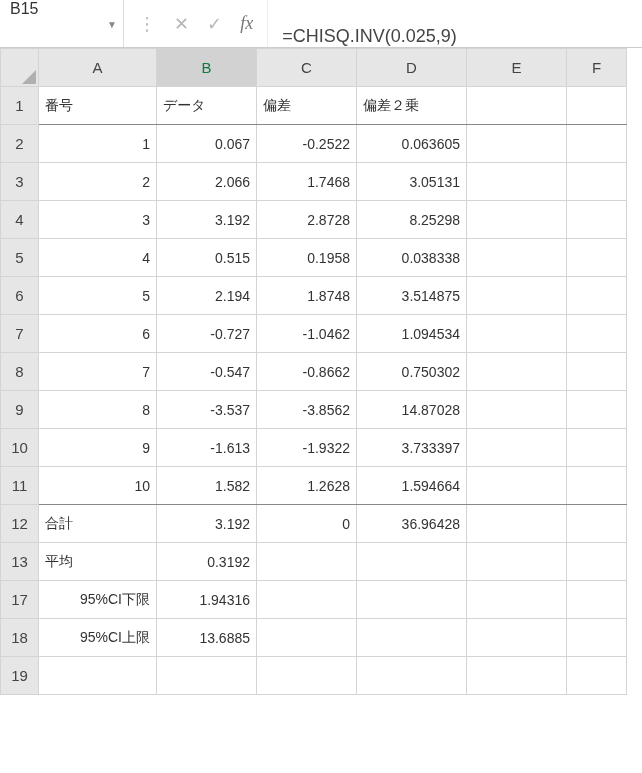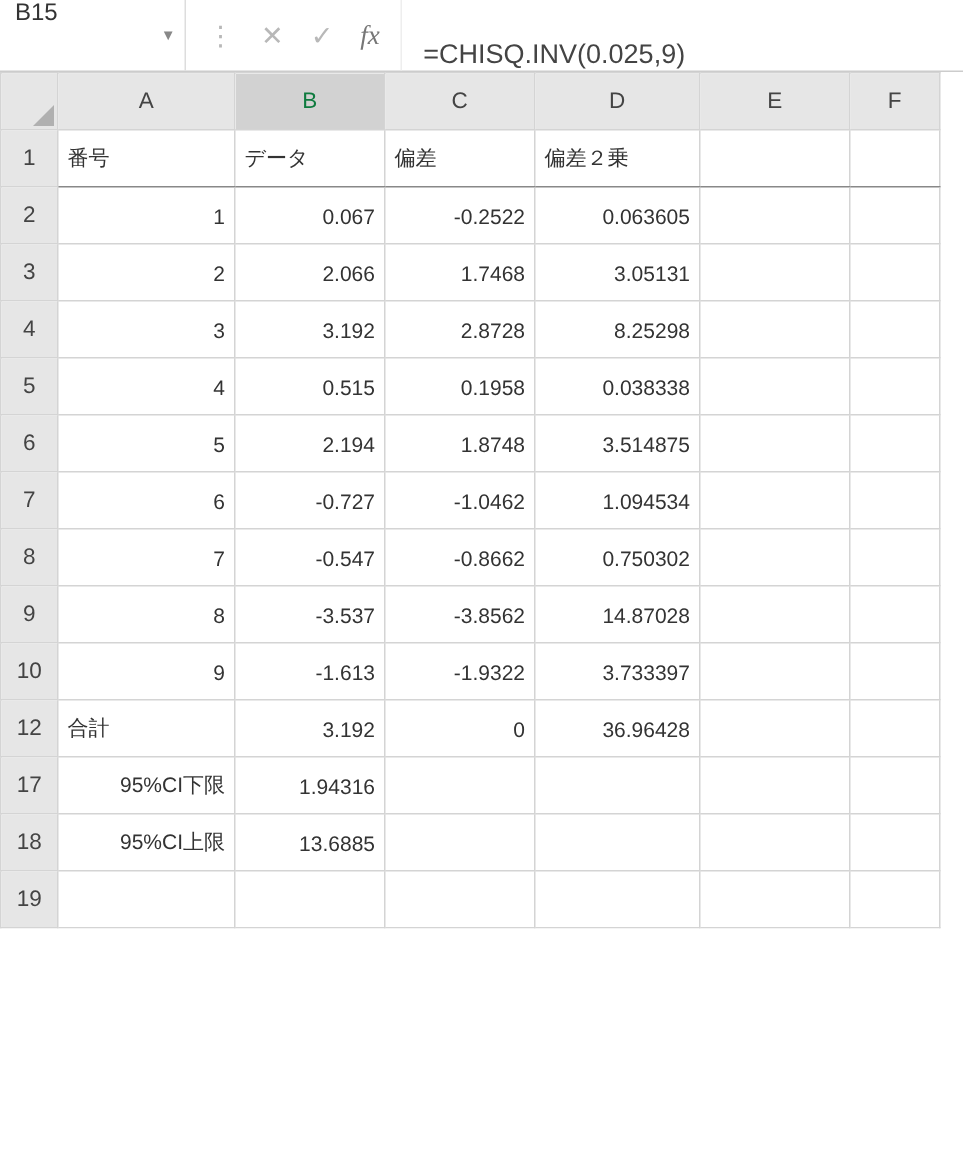--- a/index.html
+++ b/index.html
@@ -237,30 +237,48 @@
       </tr>
       <tr>
         <th class="rowhdr">10</th>
         <td class="col-A num">9</td>
         <td class="col-B num">-1.613</td>
         <td class="col-C num">-1.9322</td>
         <td class="col-D num">3.733397</td>
         <td class="col-E"></td>
         <td class="col-F"></td>
       </tr>
+      <tr class="last-data">
+        <th class="rowhdr">11</th>
+        <td class="col-A num">10</td>
+        <td class="col-B num">1.582</td>
+        <td class="col-C num">1.2628</td>
+        <td class="col-D num">1.594664</td>
+        <td class="col-E"></td>
+        <td class="col-F"></td>
+      </tr>
       <tr>
         <th class="rowhdr">12</th>
         <td class="col-A txt">合計</td>
         <td class="col-B num">3.192</td>
         <td class="col-C num">0</td>
         <td class="col-D num">36.96428</td>
         <td class="col-E"></td>
         <td class="col-F"></td>
       </tr>
       <tr>
+        <th class="rowhdr">13</th>
+        <td class="col-A txt">平均</td>
+        <td class="col-B num">0.3192</td>
+        <td class="col-C"></td>
+        <td class="col-D"></td>
+        <td class="col-E"></td>
+        <td class="col-F"></td>
+      </tr>
+      <tr>
         <th class="rowhdr">17</th>
         <td class="col-A num">95%CI下限</td>
         <td class="col-B num">1.94316</td>
         <td class="col-C"></td>
         <td class="col-D"></td>
         <td class="col-E"></td>
         <td class="col-F"></td>
       </tr>
       <tr>
         <th class="rowhdr">18</th>

